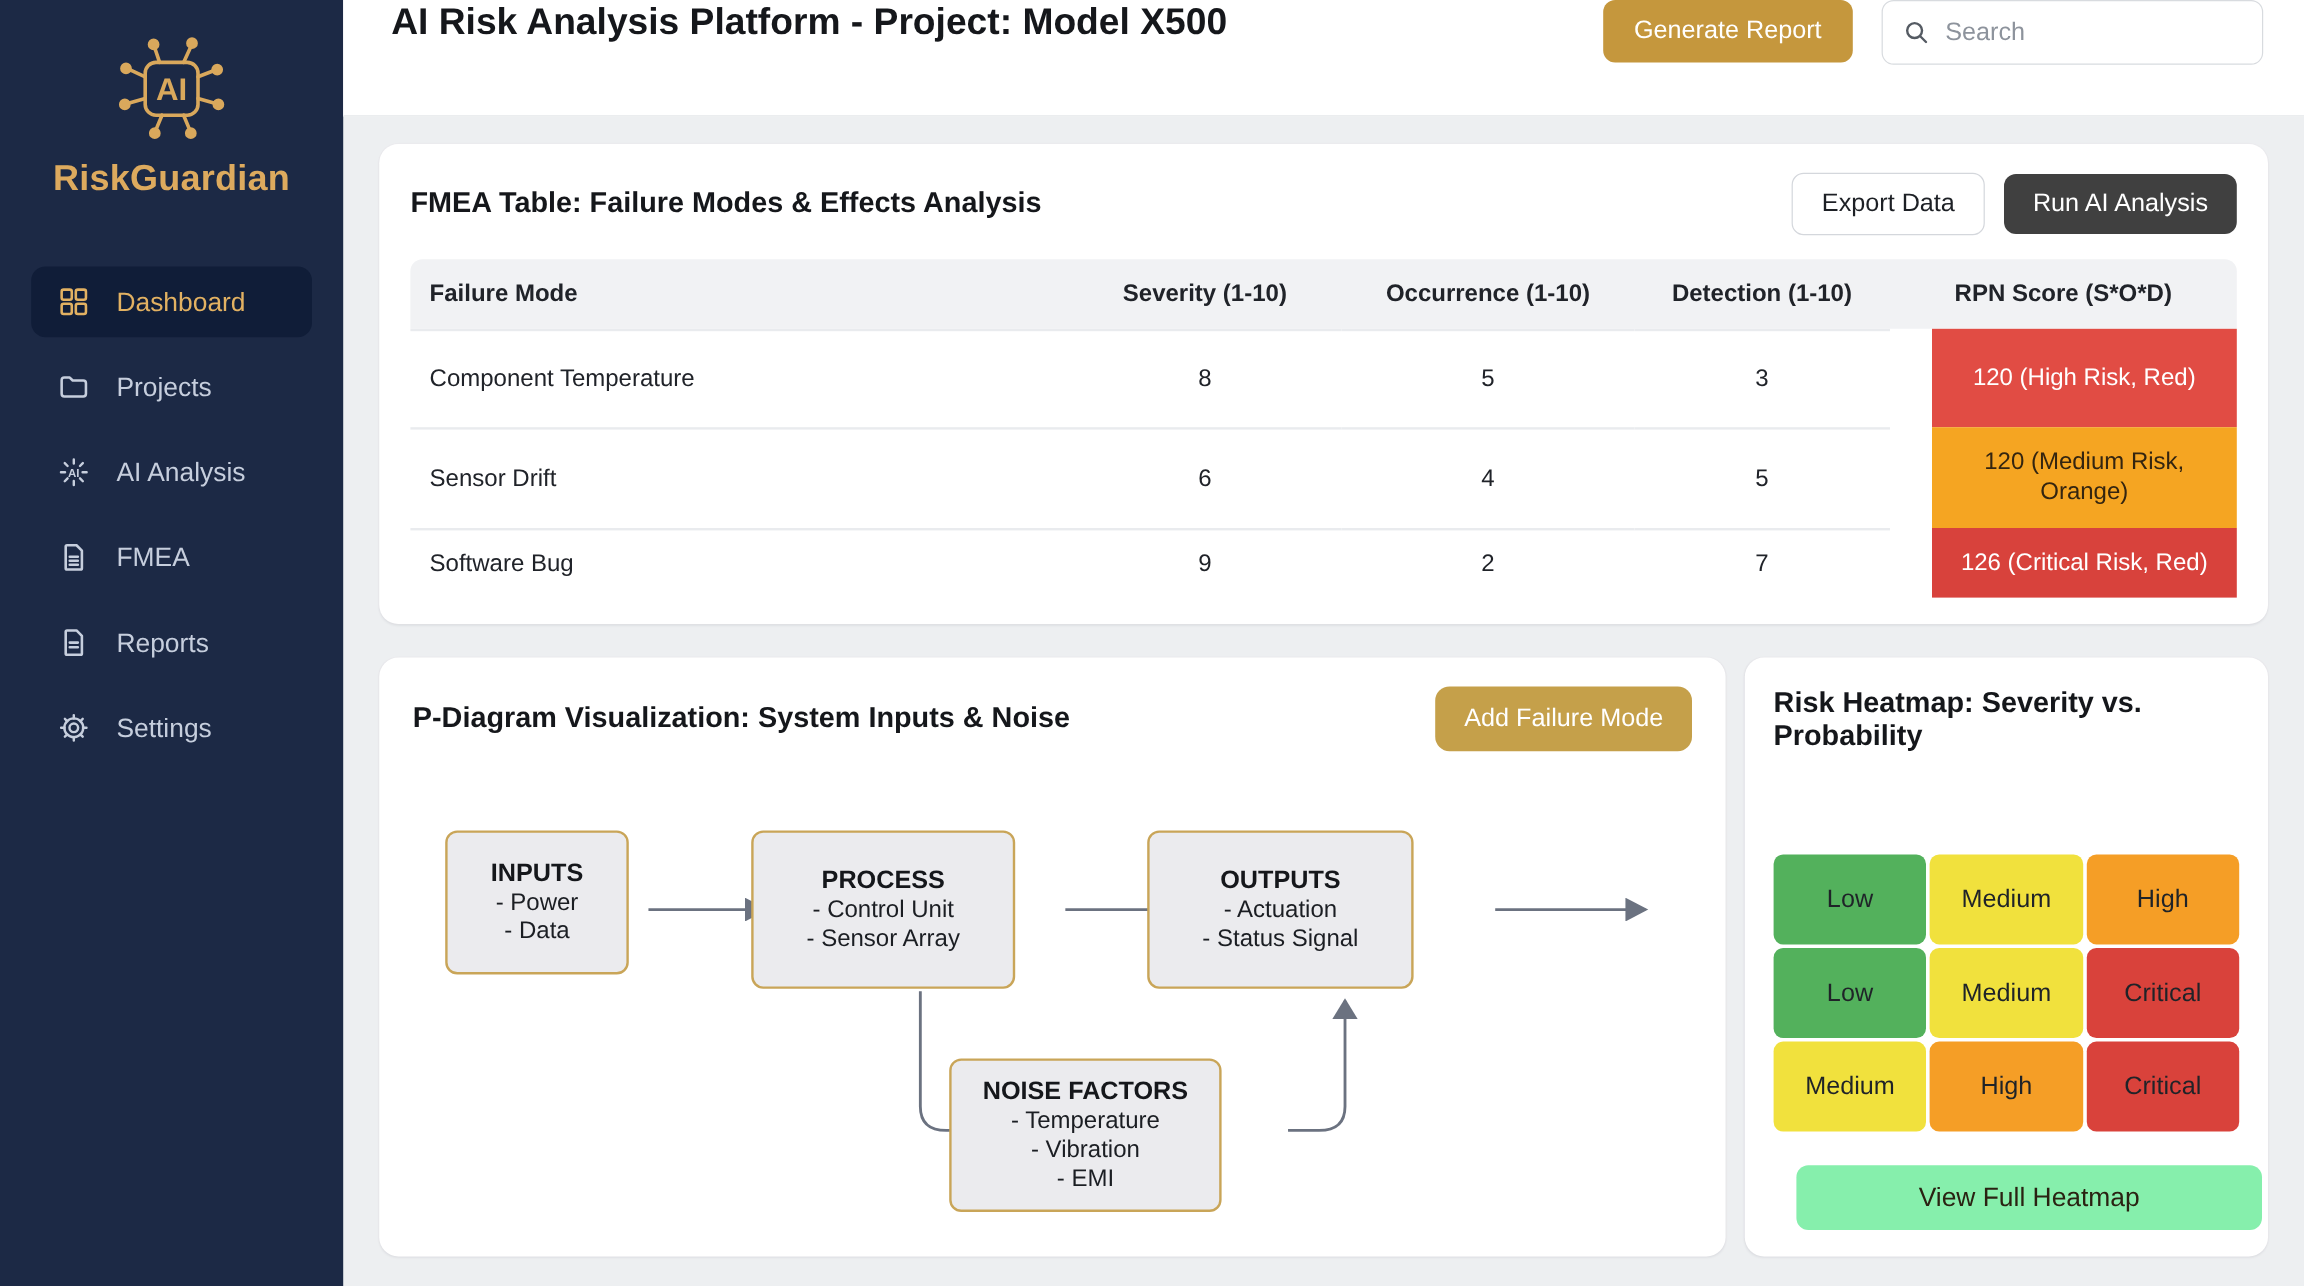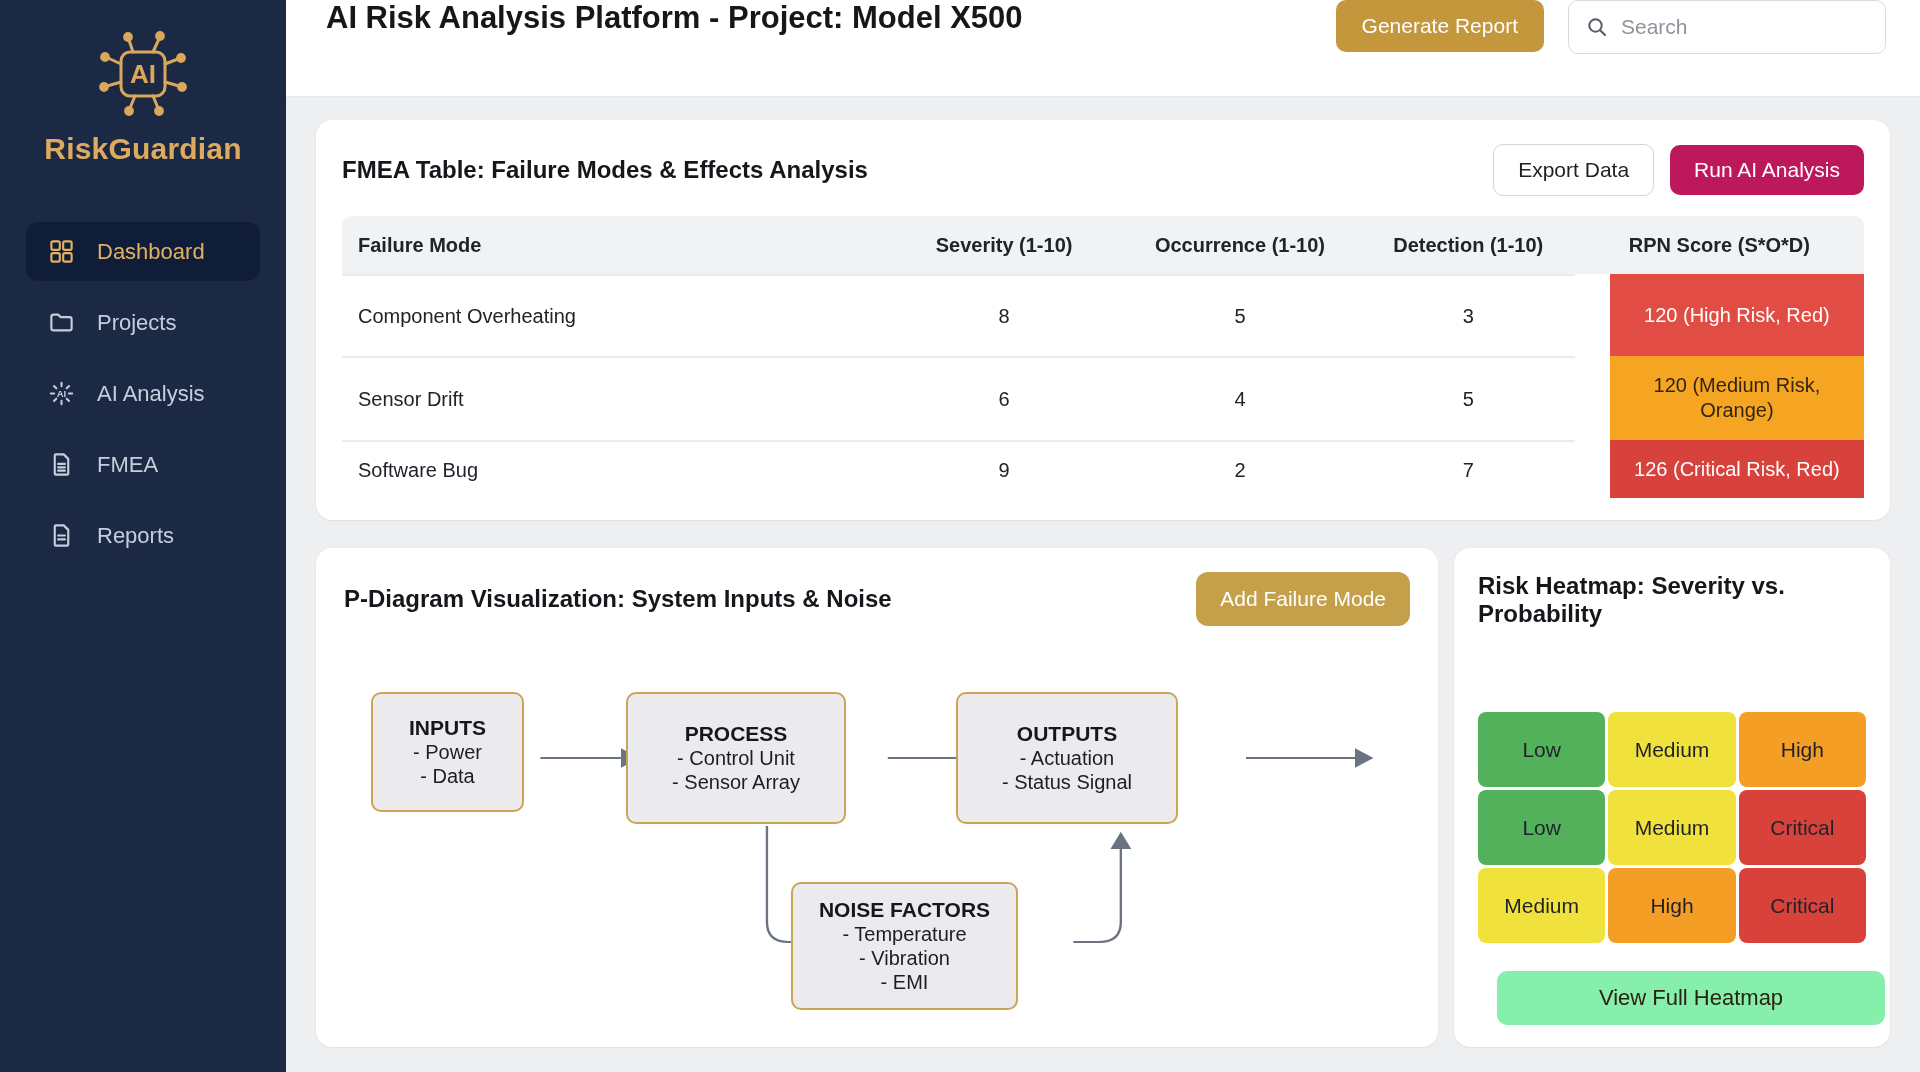--- a/index.html
+++ b/index.html
@@ -27,21 +27,21 @@
   .search-box svg { flex-shrink:0; }
   .search-box input { border:none; outline:none; font-size:21px; color:#333; width:100%; background:transparent; }
   .search-box input::placeholder { color:#8d939c; }
   .content { flex:1; padding:23px 30px 25px; display:flex; flex-direction:column; gap:28px; min-height:0; }
   .card { background:#fff; border-radius:16px; box-shadow:0 1px 2px rgba(25,35,55,.06), 0 0 0 1px #ececef; }
   .card-head { display:flex; align-items:center; }
   .card-title { font-size:24px; font-weight:bold; color:#15171b; flex:1; }
   
   .fmea-card { padding:24px 26px 20px; height:400px; }
   .btn-outline { background:#fff; border:1.5px solid #d4d7dc; border-radius:10px; font-size:21px; padding:13px 24px; color:#1d2025; margin-right:16px; }
-  .btn-run { background:#be185d; color:#fff; border:none; border-radius:10px; font-size:21px; padding:13px 24px; }
+  .btn-run { background:#404040; color:#fff; border:none; border-radius:10px; font-size:21px; padding:13px 24px; }
   .fmea-table { margin-top:20px; }
   .t-row { display:grid; grid-template-columns:36% 15% 16% 14% 19%; }
   .cell { font-size:20px; color:#202329; display:flex; align-items:center; justify-content:center; text-align:center; line-height:1.25; }
   .cell.left { justify-content:flex-start; padding-left:16px; text-align:left; }
   .t-head { background:#f1f2f4; border-radius:10px 10px 0 0; height:58px; }
   .t-head .cell { font-weight:bold; }
   .t-body .t-row .cell { border-top:2px solid #e9ebee; }
   .t-body .t-row .rpn-cell { border-top:none; padding:0 24px;margin-left:35px; }
   .r0 { height:82px; } .r1 { height:84px; } .r2 { height:58px; }
   
@@ -124,20 +124,28 @@
       </svg>
       <span>FMEA</span>
     </div>
     <div class="nav-item">
       <svg viewBox="0 0 24 24" fill="none" stroke="currentColor" stroke-width="1.9" stroke-linejoin="round">
         <path d="M7 3h7l4 4v13a1 1 0 0 1-1 1H7a1 1 0 0 1-1-1V4a1 1 0 0 1 1-1z"></path>
         <path d="M9 12h6M9 15.5h6" stroke-linecap="round"></path>
       </svg>
       <span>Reports</span>
     </div>
+    <div class="nav-item">
+      <svg viewBox="0 0 24 24" fill="none" stroke="currentColor" stroke-width="1.8" stroke-linecap="round">
+        <circle cx="12" cy="12" r="3.2"></circle>
+        <circle cx="12" cy="12" r="7"></circle>
+        <path d="M12 2.6v2.6M12 18.8v2.6M2.6 12h2.6M18.8 12h2.6M5.4 5.4l1.8 1.8M16.8 16.8l1.8 1.8M18.6 5.4l-1.8 1.8M7.2 16.8l-1.8 1.8"></path>
+      </svg>
+      <span>Settings</span>
+    </div>
   </nav>
 </aside>
 
 <div class="main">
 
   <header class="topbar">
     <h1 class="page-title">AI Risk Analysis Platform - Project: Model X500</h1>
     <button class="btn-gold">Generate Report</button>
     <div class="search-box">
       <svg width="24" height="24" viewBox="0 0 24 24" fill="none" stroke="#555b63" stroke-width="2" stroke-linecap="round">
@@ -160,21 +168,21 @@
       <div class="fmea-table">
         <div class="t-row t-head">
           <div class="cell left">Failure Mode</div>
           <div class="cell">Severity (1-10)</div>
           <div class="cell">Occurrence (1-10)</div>
           <div class="cell">Detection (1-10)</div>
           <div class="cell">RPN Score (S*O*D)</div>
         </div>
         <div class="t-body">
           <div class="t-row r0">
-            <div class="cell left">Component Overheating</div>
+            <div class="cell left">Component Temperature</div>
             <div class="cell">8</div>
             <div class="cell">5</div>
             <div class="cell">3</div>
             <div class="cell rpn-cell" style="background-color: rgb(225, 76, 68); color: rgb(255, 255, 255);">120 (High Risk, Red)</div>
           </div>
           <div class="t-row r1">
             <div class="cell left">Sensor Drift</div>
             <div class="cell">6</div>
             <div class="cell">4</div>
             <div class="cell">5</div>

